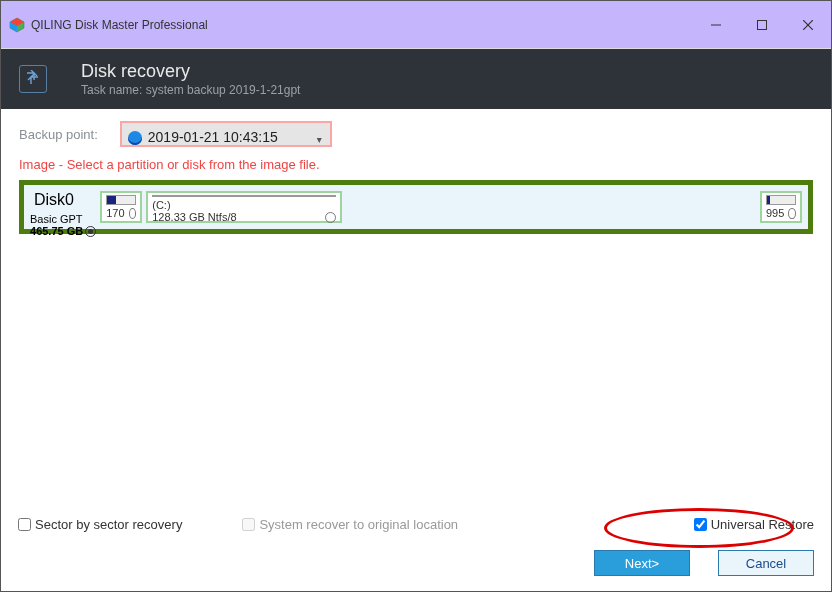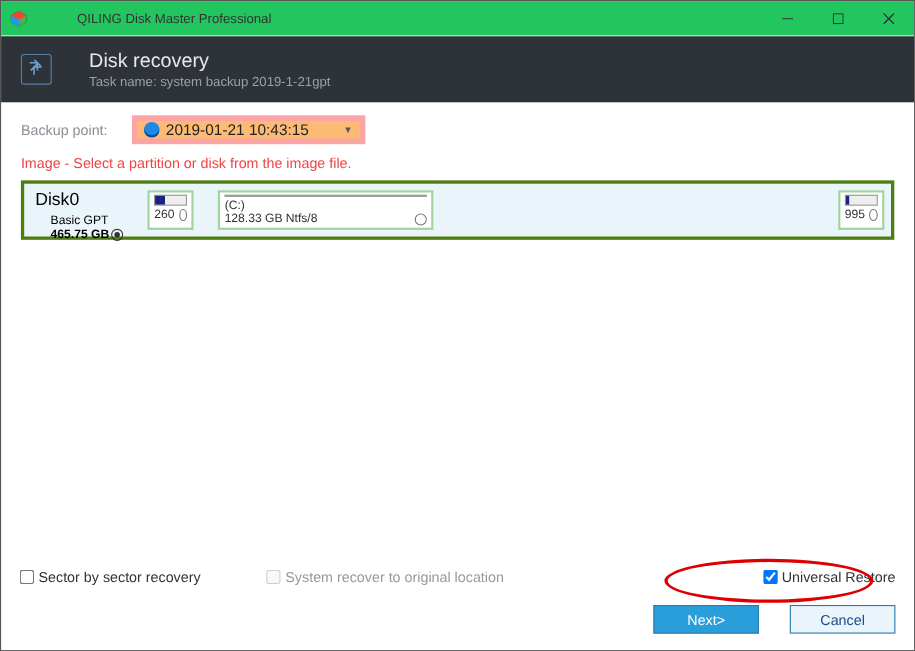--- a/index.html
+++ b/index.html
@@ -1,43 +1,43 @@
 <!DOCTYPE html>
 <html><head>
 <meta charset="utf-8">
 <style>
 * { box-sizing: border-box; margin: 0; padding: 0; font-family: "Segoe UI", Tahoma, sans-serif; }
 body { background: #fff; width: 832px; height: 592px; overflow: hidden; border: 1px solid #555; }
 
 
-.titlebar { height: 32px; background: #22c55e; display: flex; align-items: center; padding-left: 8px; border-bottom: 1px solid #ddd; gap: 39px; }
+.titlebar { height: 48px; background: #c4b5fd; display: flex; align-items: center; padding-left: 8px; border-bottom: 1px solid #ddd; }
 .titlebar .app-icon { width: 16px; height: 16px; margin-right: 6px; }
 .titlebar .title { font-size: 12px; color: #333; flex: 1; }
 .win-controls { display: flex; height: 100%; }
 .win-btn { width: 46px; display: flex; align-items: center; justify-content: center; font-size: 14px; color: #333; cursor: pointer; }
 
 
 .header-band { background: #2d3338; height: 60px; display: flex; align-items: center; padding-left: 18px; color: #fff; gap: 20px; }
 .header-icon { width: 28px; height: 28px; border: 1px solid #5a7fa5; border-radius: 3px; display: flex; align-items: center; justify-content: center; color: #6fa3d8; margin-right: 14px; }
 .header-text .h-title { font-size: 18px; font-weight: 400; color: #e8e8e8; }
 .header-text .h-sub { font-size: 12px; color: #9aa0a6; margin-top: 1px; }
 
 
 .content { padding: 12px 18px 0 18px; }
 .bp-row { display: flex; align-items: center; margin-bottom: 10px; }
 .bp-label { font-size: 13px; color: #8a8f95; margin-right: 22px; }
-.bp-select { display: flex; align-items: center; border: 5px solid #fca5a5; background: #fdba74; height: 26px; padding: 0 4px 0 6px; font-size: 14px; width: 212px; }
+.bp-select { display: flex; align-items: flex-end; border: 2px solid #fca5a5; background: #e5e5e5; height: 26px; padding: 0 4px 0 6px; font-size: 14px; width: 212px; }
 .bp-select .disk-ico { width: 14px; height: 14px; background: #1e88e5; border-radius: 50%; margin-right: 6px; box-shadow: inset 0 -2px 0 #0d47a1; }
 .bp-select .sel-text { flex: 1; color: #222; }
 .bp-select .chev { color: #555; font-size: 10px; padding: 0 4px; }
 
 .instruction { font-size: 13px; color: #ef4444; margin-bottom: 8px; }
 
 
-.disk-panel { border: 3px solid #4d7c0f; background: #eaf4fb; padding: 6px; display: flex; gap: 22px; align-items: stretch; height: 54px; }
+.disk-panel { border: 5px solid #4d7c0f; background: #eaf4fb; padding: 6px; display: flex; gap: 4px; align-items: stretch; height: 54px; }
 .disk-info-row { display:flex; align-items:flex-start; gap:4px; }
 .disk-info-col { display:flex; flex-direction:column; }
 .disk-size-row { display:flex; align-items:center; gap:2px;font-weight:bold; }
 .radio-dot { width:11px; height:11px; border:1px solid #333; border-radius:50%; display:inline-flex; align-items:center; justify-content:center; }
 .radio-dot.checked::after { content:""; width:5px; height:5px; background:#333; border-radius:50%; }
 
 .part { border: 2px solid #9fd49f; background: #fff; display: flex; flex-direction: column; padding: 2px 4px; font-size: 11px; color: #333; position: relative; }
 .part .usage { height: 10px; border: 1px solid #999; background: #eee; position: relative; margin-bottom: 2px; }
 .part .usage .fill { position:absolute; left:0; top:0; bottom:0; background:#1a237e; }
 .part .plabel { flex:1; }
@@ -138,21 +138,21 @@
           <span style="font-size:11px;">465.75 GB</span>
           <span class="radio-dot checked"></span>
         </div>
     </div>
 
     <div class="part small">
       <div class="usage">
           <div class="fill" style="width:30%"></div>
         </div>
       <div class="pbottom">
-        <span>260</span>
+        <span>170</span>
         <span class="radio-empty"></span>
       </div>
     </div>
 
     <div class="part med">
       <div class="usage">
           <div class="fill" style="width:55%"></div>
         </div>
       <div class="plabel">(C:)</div>
       <div class="pbottom">

